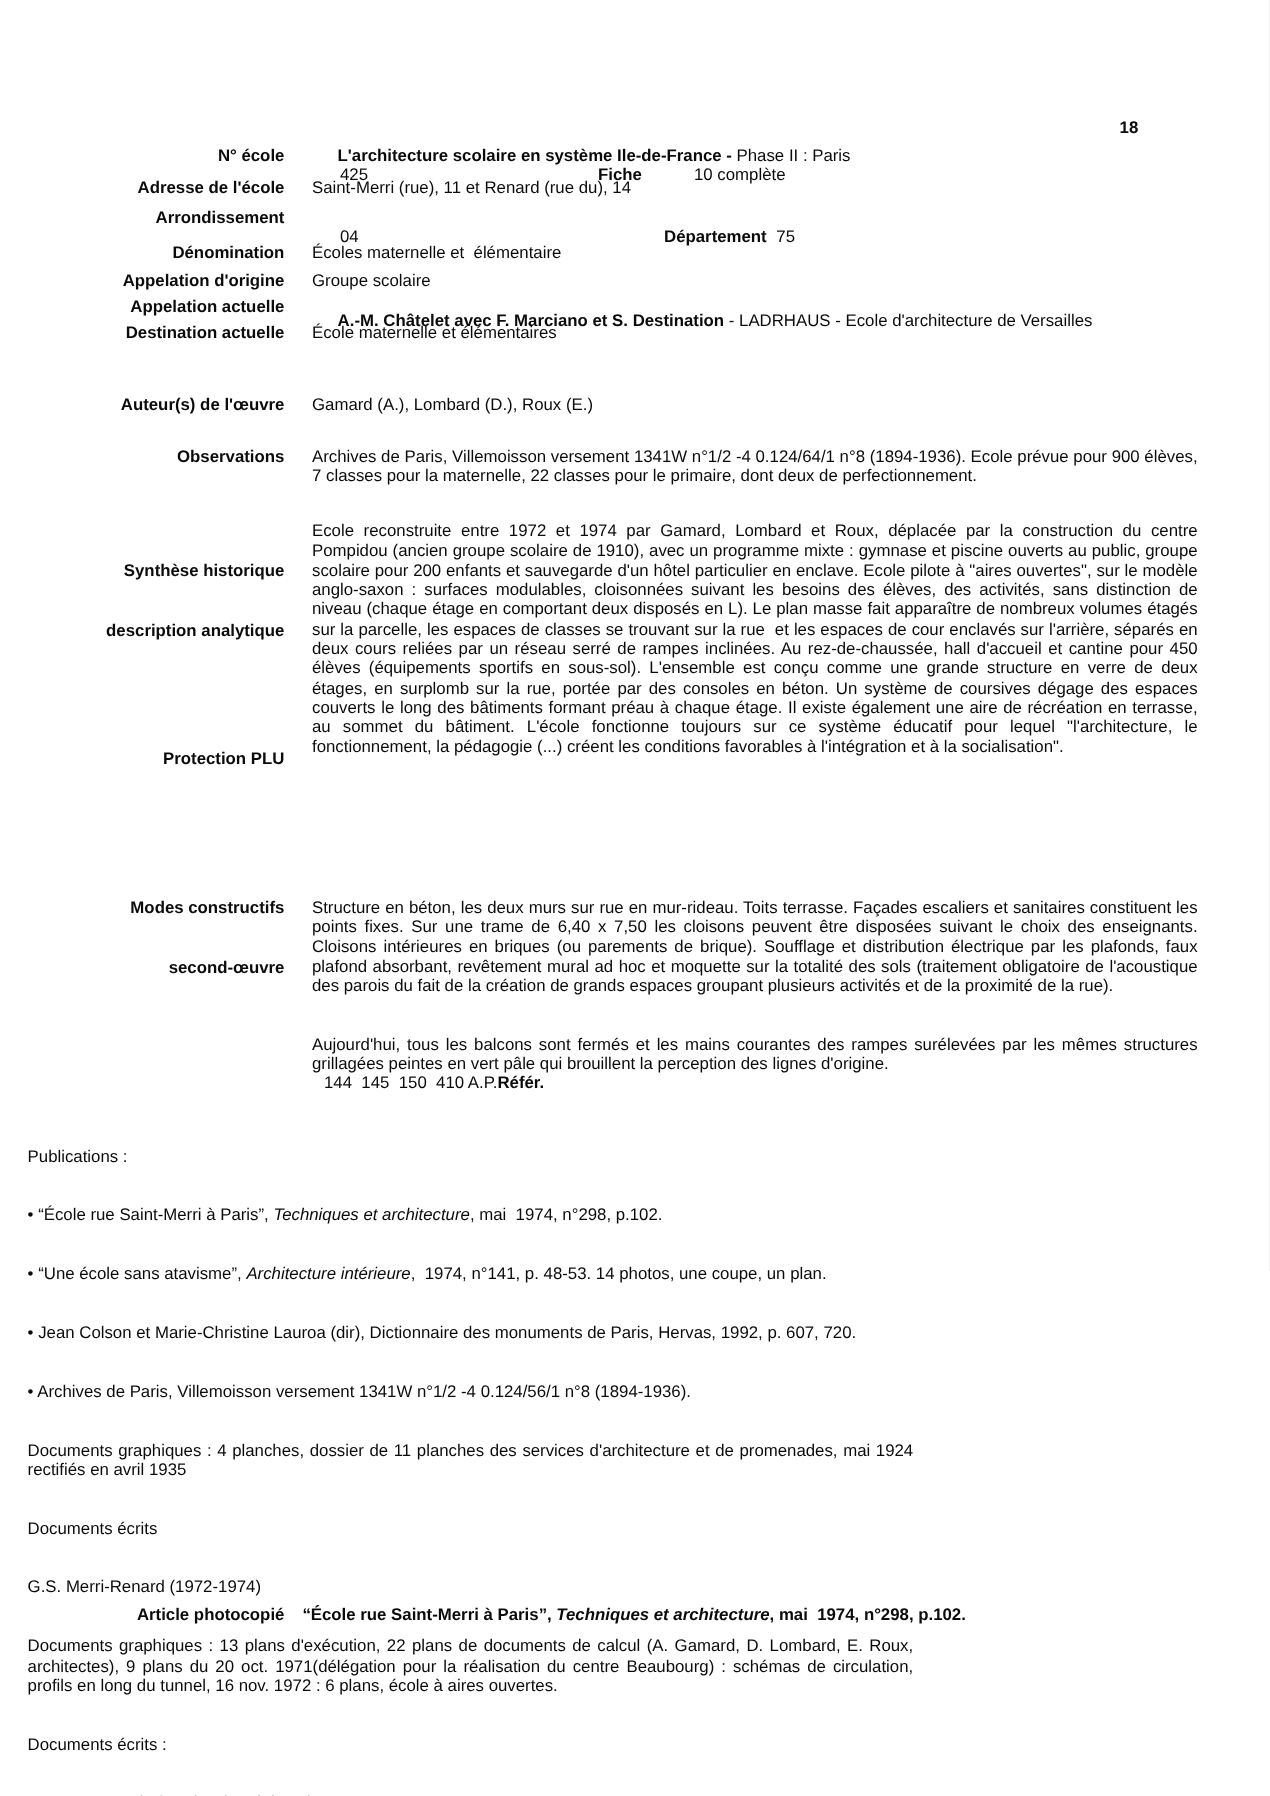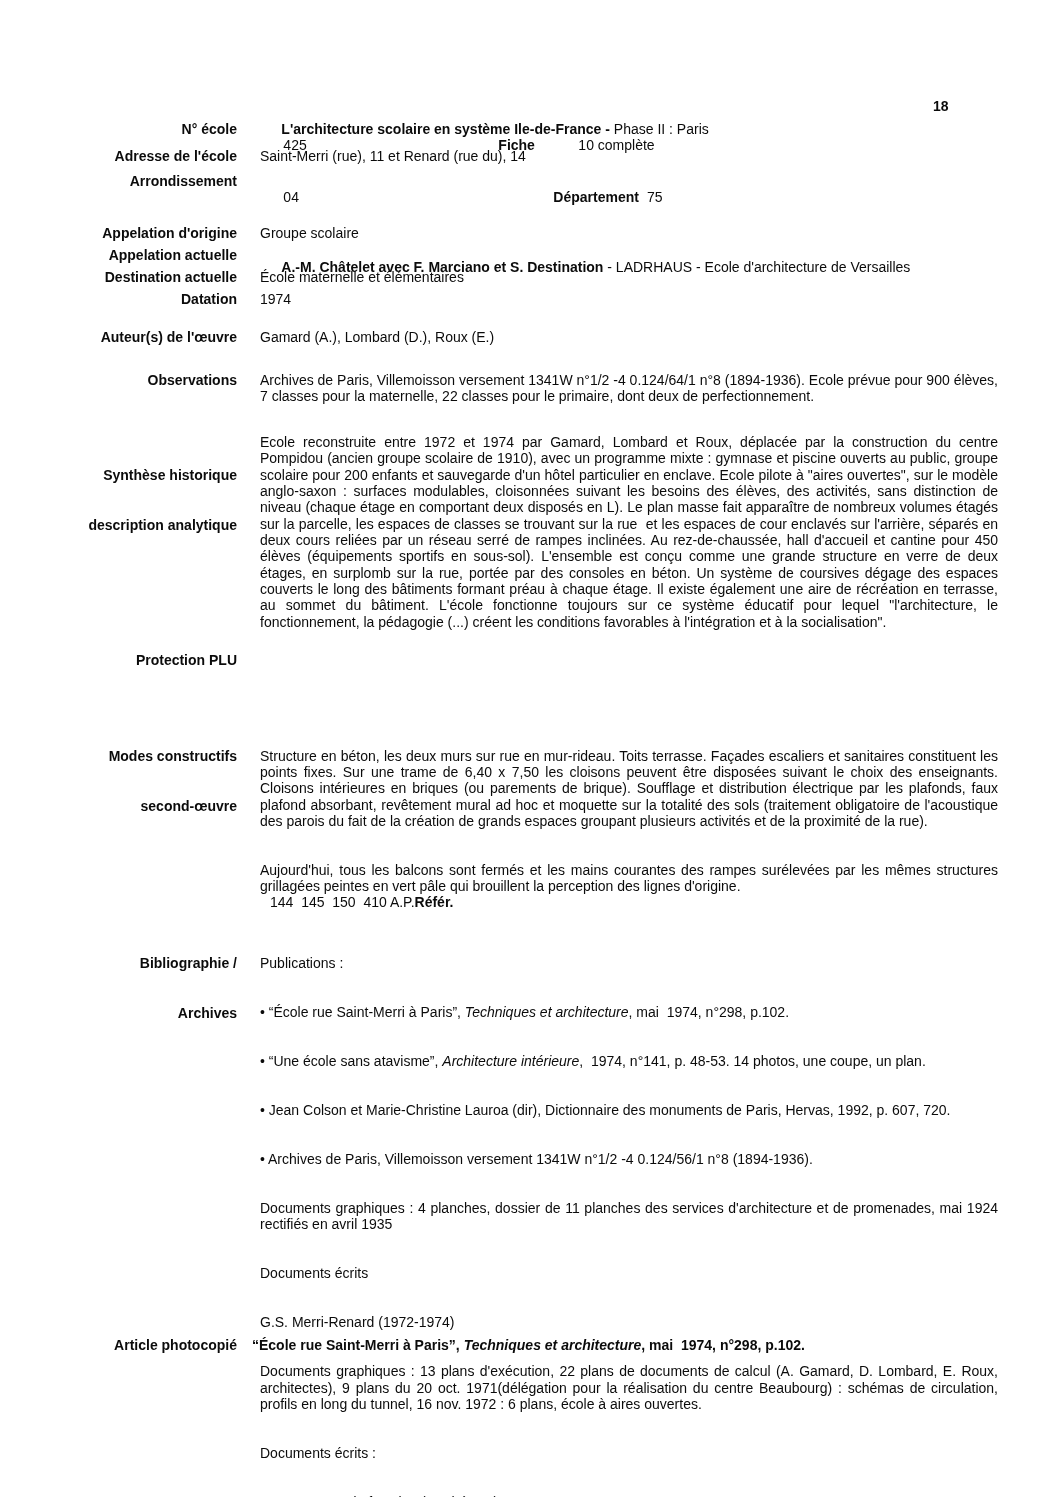--- a/index.html
+++ b/index.html
@@ -34,21 +34,21 @@
     line-height:16.35px; text-align:justify; white-space:pre-wrap;
   }
   .val.single { text-align:left; }
 
   .sub-gap-215 { display:inline-block; width:215px; }
   .sub-gap-270 { display:inline-block; width:270px; }
   .inline-lbl { font-weight:bold; display:inline-block; }
   .fiche-lbl { width:80px; }
   .dep-val { margin-left:8px;margin-top:24px; }
 
-  .plu-lbl { margin-top:86px; }
+  .plu-lbl { margin-top:58px; }
 
   .refer-line { display:flex; justify-content:flex-start; }
   .refer-codes { padding-left:10px; }
   .refer-label { font-weight:bold; padding-right:22px; }
 
   .article-val { margin-left:15px; width:745px; line-height:16.35px; text-align:left; white-space:pre-wrap;font-weight:bold; }
 </style>
 </head>
 <body>
 
@@ -76,40 +76,40 @@
     <div class="val single">Saint-Merri (rue), 11 et Renard (rue du), 14</div>
   </div>
 
   <div class="row" style="top:173px">
     <div class="lbl">Arrondissement</div>
     <div class="val single">
       <span class="sub-gap-270">04</span><span class="inline-lbl">Département</span><span class="dep-val">75</span>
     </div>
   </div>
 
+  <div class="row" style="top:202px">
+    <div class="lbl">Dénomination</div>
+    <div class="val single">Écoles maternelle et  élémentaire</div>
+  </div>
 
   <div class="row" style="top:225px">
     <div class="lbl">Appelation d'origine</div>
     <div class="val single">Groupe scolaire</div>
   </div>
 
   <div class="row" style="top:247px">
     <div class="lbl">Appelation actuelle</div>
     <div class="val single"></div>
   </div>
 
   <div class="row" style="top:269px">
     <div class="lbl">Destination actuelle</div>
     <div class="val single">École maternelle et élémentaires</div>
   </div>
 
-  <div class="row" style="top:291px">
-    <div class="lbl">Datation</div>
-    <div class="val single">1974</div>
-  </div>
 
   <div class="row" style="top:329px">
     <div class="lbl">Auteur(s) de l'œuvre</div>
     <div class="val single">Gamard (A.), Lombard (D.), Roux (E.)</div>
   </div>
 
   <div class="row" style="top:372px">
     <div class="lbl">Observations</div>
     <div class="val">Archives de Paris, Villemoisson versement 1341W n°1/2 -4 0.124/64/1 n°8 (1894-1936). Ecole prévue pour 900 élèves, 7 classes pour la maternelle, 22 classes pour le primaire, dont deux de perfectionnement.</div>
   </div>
@@ -136,24 +136,20 @@
 
   <div class="row" style="top:894px">
     <div class="lbl"></div>
     <div class="val single refer-line">
       <span class="refer-codes">144  145  150  410 A.P.</span>
       <span class="refer-label">Référ.</span>
     </div>
   </div>
 
   <div class="row" style="top:922px">
-    <div class="lbl">
-      <div>Bibliographie /</div>
-      <div>Archives</div>
-    </div>
     <div class="val">
       <div>Publications :</div>
       <div><span>• “École rue Saint-Merri à Paris”, </span><span class="i">Techniques et architecture</span><span>, mai  1974, n°298, p.102.</span></div>
       <div><span>• “Une école sans atavisme”, </span><span class="i">Architecture intérieure</span><span>,  1974, n°141, p. 48-53. 14 photos, une coupe, un plan.</span></div>
       <div>• Jean Colson et Marie-Christine Lauroa (dir), Dictionnaire des monuments de Paris, Hervas, 1992, p. 607, 720.</div>
       <div>• Archives de Paris, Villemoisson versement 1341W n°1/2 -4 0.124/56/1 n°8 (1894-1936).</div>
       <div>Documents graphiques : 4 planches, dossier de 11 planches des services d'architecture et de promenades, mai 1924 rectifiés en avril 1935</div>
       <div>Documents écrits</div>
       <div>G.S. Merri-Renard (1972-1974)</div>
       <div>Documents graphiques : 13 plans d'exécution, 22 plans de documents de calcul (A. Gamard, D. Lombard, E. Roux, architectes), 9 plans du 20 oct. 1971(délégation pour la réalisation du centre Beaubourg) : schémas de circulation, profils en long du tunnel, 16 nov. 1972 : 6 plans, école à aires ouvertes.</div>

